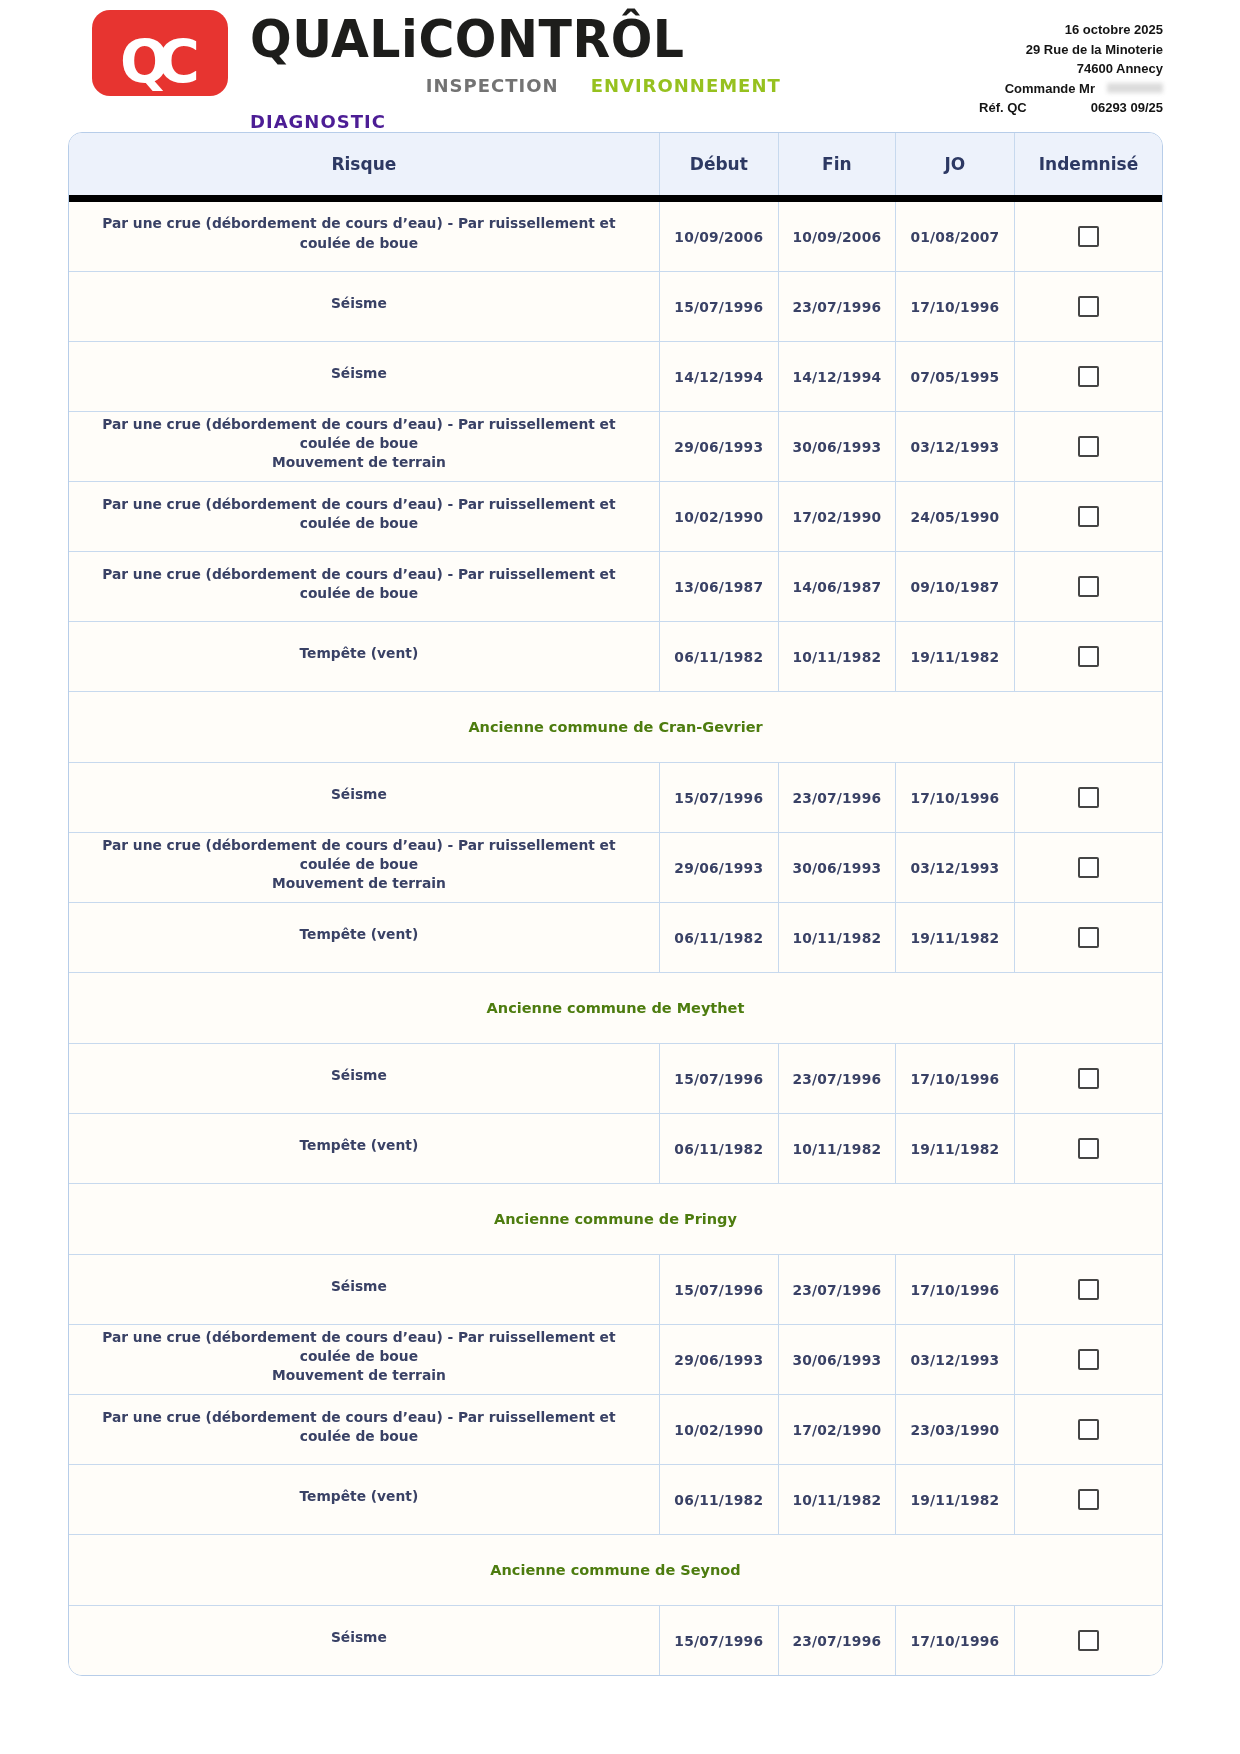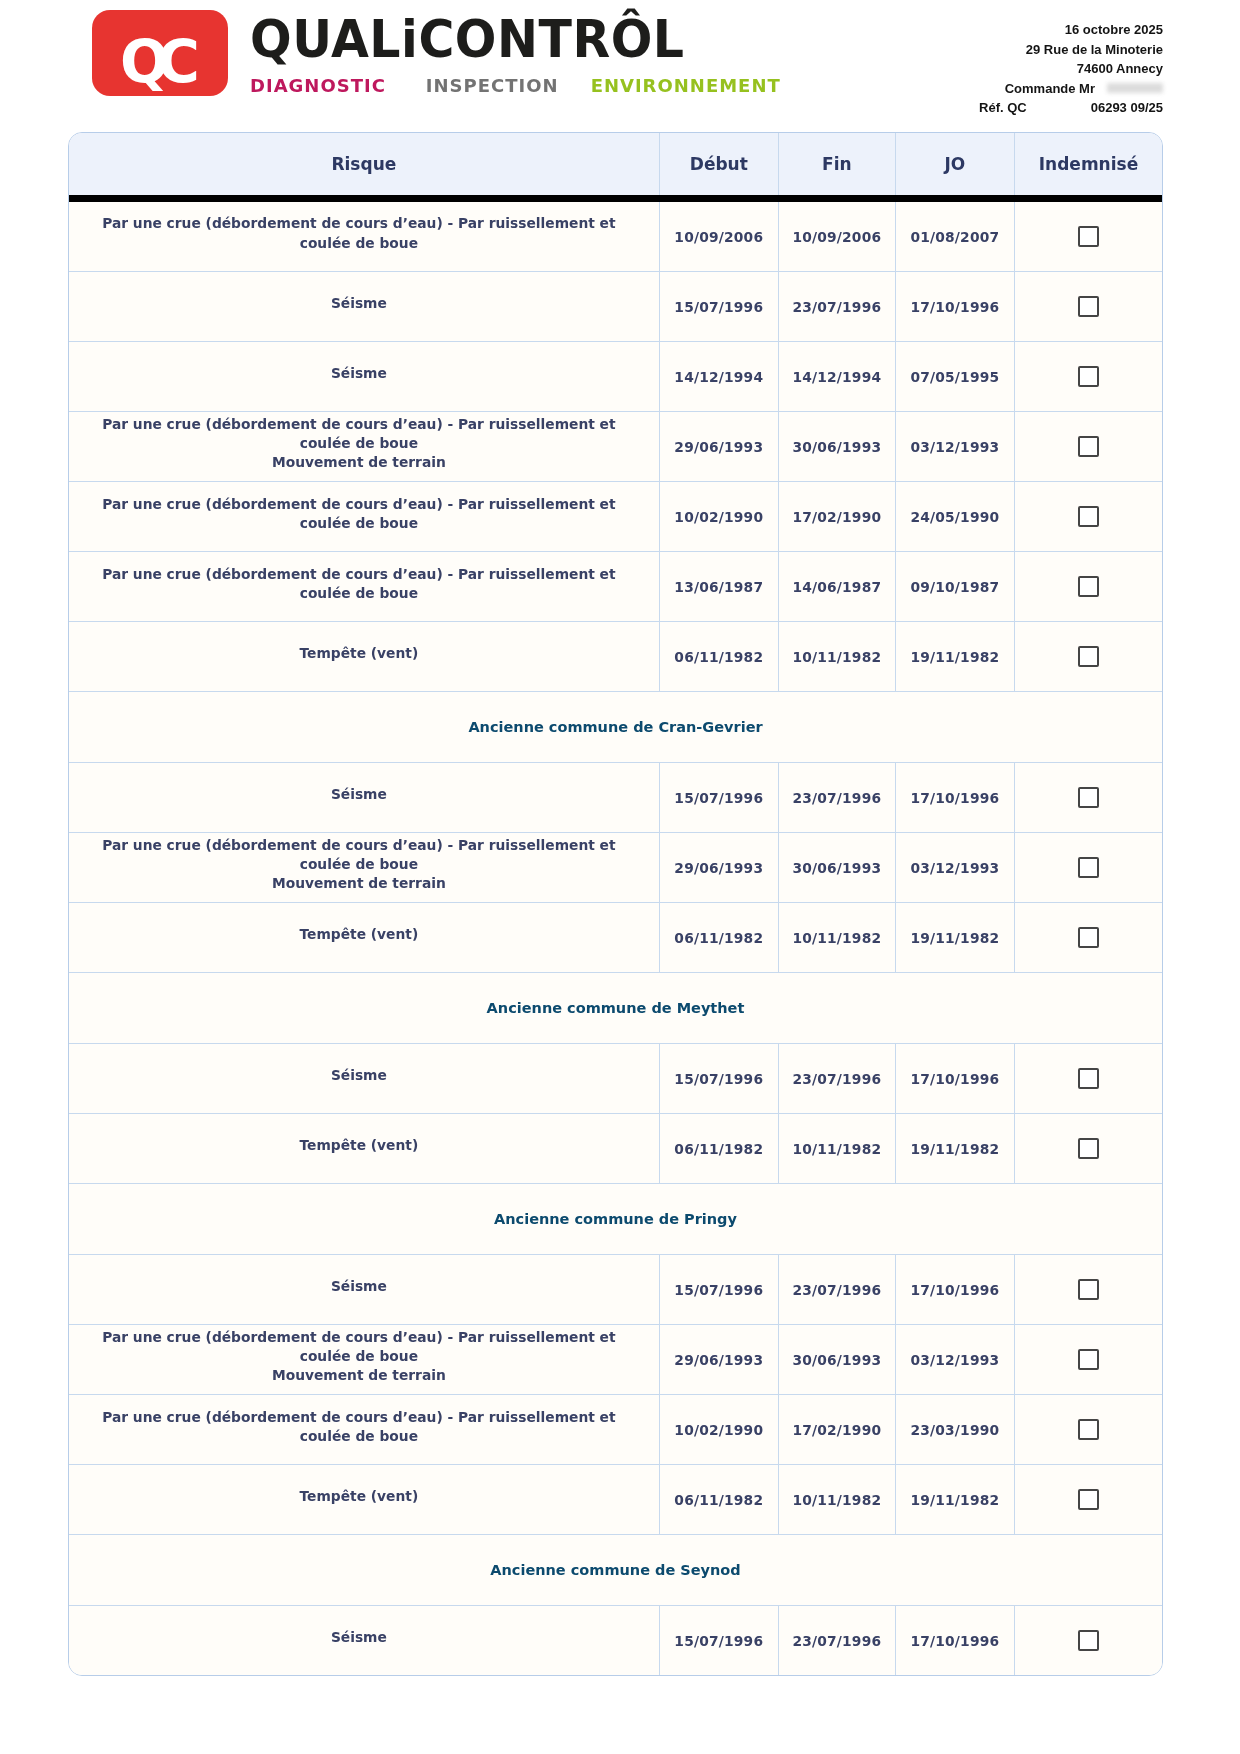--- a/index.html
+++ b/index.html
@@ -52,42 +52,42 @@
   tbody tr + tr td{border-top:1px solid #c7d9ee;}
   tbody td{
     color:#394165;font-size:13.8px;font-weight:bold;
     height:57px;vertical-align:middle;background:#fffdf9;
   }
   .c-risque{text-align:center;padding:3px 24px 9px 14px;line-height:1.38;white-space:pre-line;}
   .c-date{text-align:center;padding:6px 4px;letter-spacing:0.2px;}
   .c-check{text-align:center;}
   .section-row td{
     text-align:center;font-size:14.5px;height:54px;padding:8px;
-    color:#0c4a6e;background:#fffdf9;
+    color:#4d7c0f;background:#fffdf9;
   }
   .checkbox{
     display:inline-block;width:21px;height:21px;box-sizing:border-box;
     border:2px solid #454545;border-radius:2px;background:#ffffff;vertical-align:middle;
     cursor:pointer;
   }
 </style>
 </head>
 <body>
 
 <div class="page">
 
   <header class="doc-header">
     <div class="logo-block">
       <div class="logo-mark">
         <span>QC</span>
       </div>
       <div class="logo-text">
         <div class="brand">QUALiCONTRÔL</div>
         <div class="taglines">
-          <span class="tag" style="color: #be185d;">DIAGNOSTIC</span>
+          <span class="tag" style="color: #4c1d95; margin-top: 36px;">DIAGNOSTIC</span>
           <span class="tag" style="color: #737373; margin-left: 8px;">INSPECTION</span>
           <span class="tag" style="color: rgb(150, 193, 31);">ENVIRONNEMENT</span>
         </div>
       </div>
     </div>
     <div class="info-block">
       <div>16 octobre 2025</div>
       <div>29 Rue de la Minoterie</div>
       <div>74600 Annecy</div>
       <div class="info-row">

